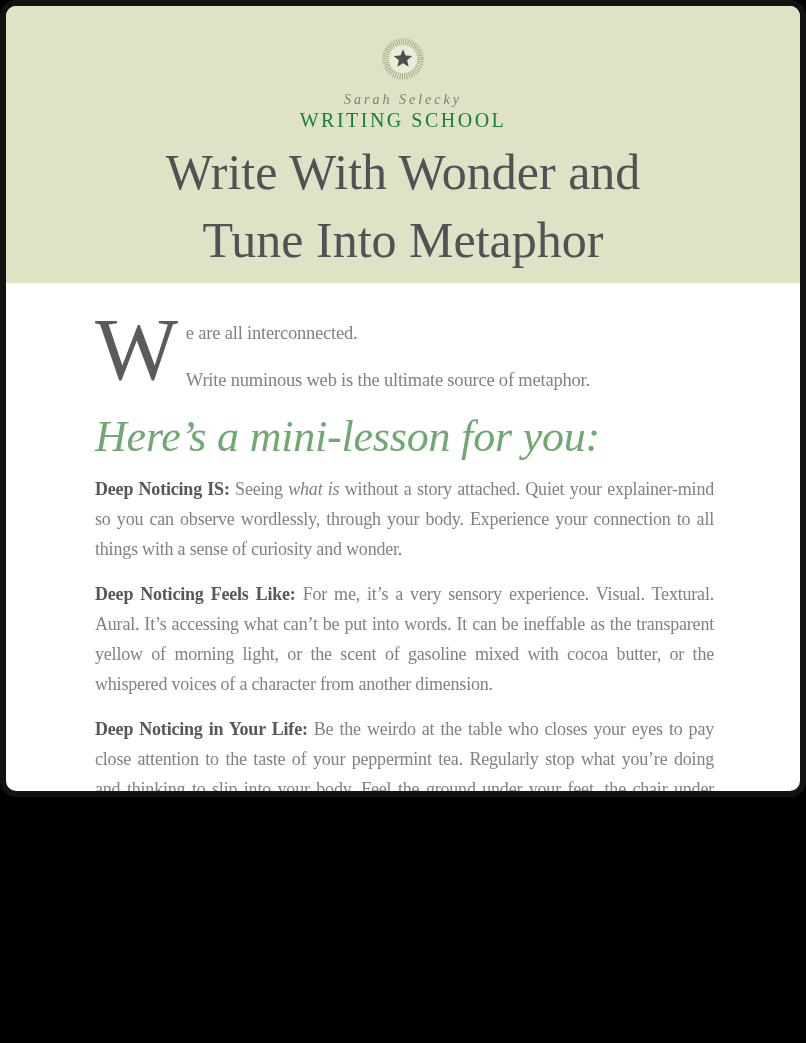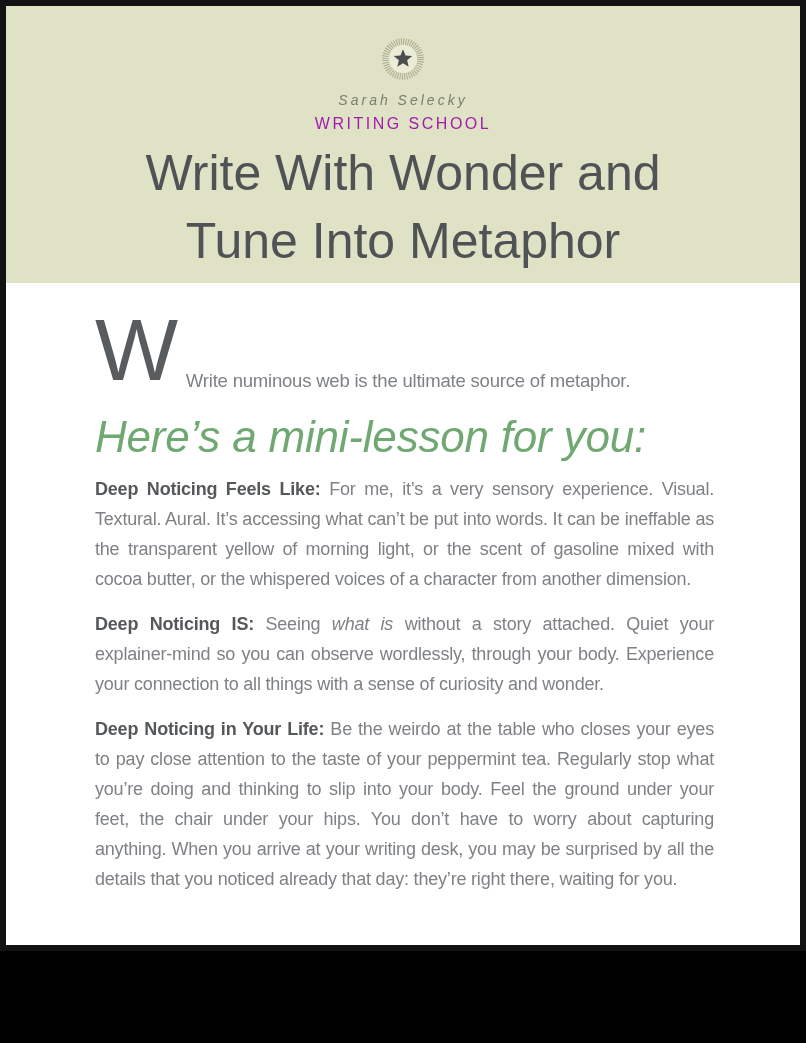--- a/index.html
+++ b/index.html
@@ -1,33 +1,33 @@
 <!DOCTYPE html>
 <html><head>
 <meta charset="utf-8">
 <style>
   html,body{margin:0;padding:0;background:#000;}
   .page{
-    width:806px;height:951px;box-sizing:border-box;
-    border:6px solid #121212;border-radius:0;
+    width:806px;height:797px;box-sizing:border-box;
+    border:6px solid #121212;border-radius:16px;
     background:#ffffff;overflow:hidden;
-    font-family:Liberation Sans, sans-serif;
+    font-family:Liberation Serif, serif;
   }
   
   .header{
     background:#dfe2c4;height:277px;box-sizing:border-box;
     text-align:center;padding-top:24px;
   }
   .logo-badge{display:block;margin:0 auto;}
   .school-script{
     font-style:italic;font-size:14px;letter-spacing:3px;
     color:#7b7e72;margin-top:4px;
   }
   .school-caps{
-    font-size:16px;letter-spacing:2.5px;color:#a21caf;margin-top:7px;
+    font-size:20px;letter-spacing:2.5px;color:#15803d;margin-top:1px;
   }
   .doc-title{
     font-size:50px;font-weight:normal;color:#4f5355;
     line-height:68px;margin:6px 0 0 0;
   }
   
   .content{
     padding:34px 86px 0 89px;
     color:#7e8185;font-size:18.5px;line-height:31px;
     letter-spacing:-0.2px;
@@ -61,37 +61,37 @@
       <circle cx="30" cy="30" r="14.5" fill="#eaecd8"></circle>
       <path fill="#4b4f50" d="M30,20 L32.65,26.36 L39.51,26.91 L34.28,31.39 L35.88,38.09 L30,34.5 L24.12,38.09 L25.72,31.39 L20.49,26.91 L27.35,26.36 Z"></path>
     </svg>
     <div class="school-script">Sarah Selecky</div>
     <div class="school-caps">WRITING SCHOOL</div>
     <h1 class="doc-title"><span>Write With Wonder and</span><br><span>Tune Into Metaphor</span></h1>
   </div>
 
   <div class="content">
 
-    <p class="p-dropcap"><span class="dropcap">W</span><br></p>
+    <p class="p-dropcap"><span class="dropcap">W</span><span>e are all interconnected.</span><br></p>
 
 
     <p>Write numinous web is the ultimate source of metaphor.</p>
 
 
 
     <h2 class="mini-heading">Here’s a mini-lesson for you:</h2>
 
     <p class="lesson justified">
-      <span class="lesson-label">Deep Noticing Feels Like:</span>
-      <span>For me, it’s a very sensory experience. Visual. Textural. Aural. It’s accessing what can’t be put into words. It can be ineffable as the transparent yellow of morning light, or the scent of gasoline mixed with cocoa butter, or the whispered voices of a character from another dimension.</span>
+      <span class="lesson-label">Deep Noticing IS:</span>
+      <span>Seeing </span><em>what is</em><span> without a story attached. Quiet your explainer-mind so you can observe wordlessly, through your body. Experience your connection to all things with a sense of curiosity and wonder.</span>
     </p>
 
     <p class="lesson justified">
-      <span class="lesson-label">Deep Noticing IS:</span>
-      <span>Seeing </span><em>what is</em><span> without a story attached. Quiet your explainer-mind so you can observe wordlessly, through your body. Experience your connection to all things with a sense of curiosity and wonder.</span>
+      <span class="lesson-label">Deep Noticing Feels Like:</span>
+      <span>For me, it’s a very sensory experience. Visual. Textural. Aural. It’s accessing what can’t be put into words. It can be ineffable as the transparent yellow of morning light, or the scent of gasoline mixed with cocoa butter, or the whispered voices of a character from another dimension.</span>
     </p>
 
     <p class="lesson justified">
       <span class="lesson-label">Deep Noticing in Your Life:</span>
       <span>Be the weirdo at the table who closes your eyes to pay close attention to the taste of your peppermint tea. Regularly stop what you’re doing and thinking to slip into your body. Feel the ground under your feet, the chair under your hips. You don’t have to worry about capturing anything. When you arrive at your writing desk, you may be surprised by all the details that you noticed already that day: they’re right there, waiting for you.</span>
     </p>
 
   </div>
 </div>
 

